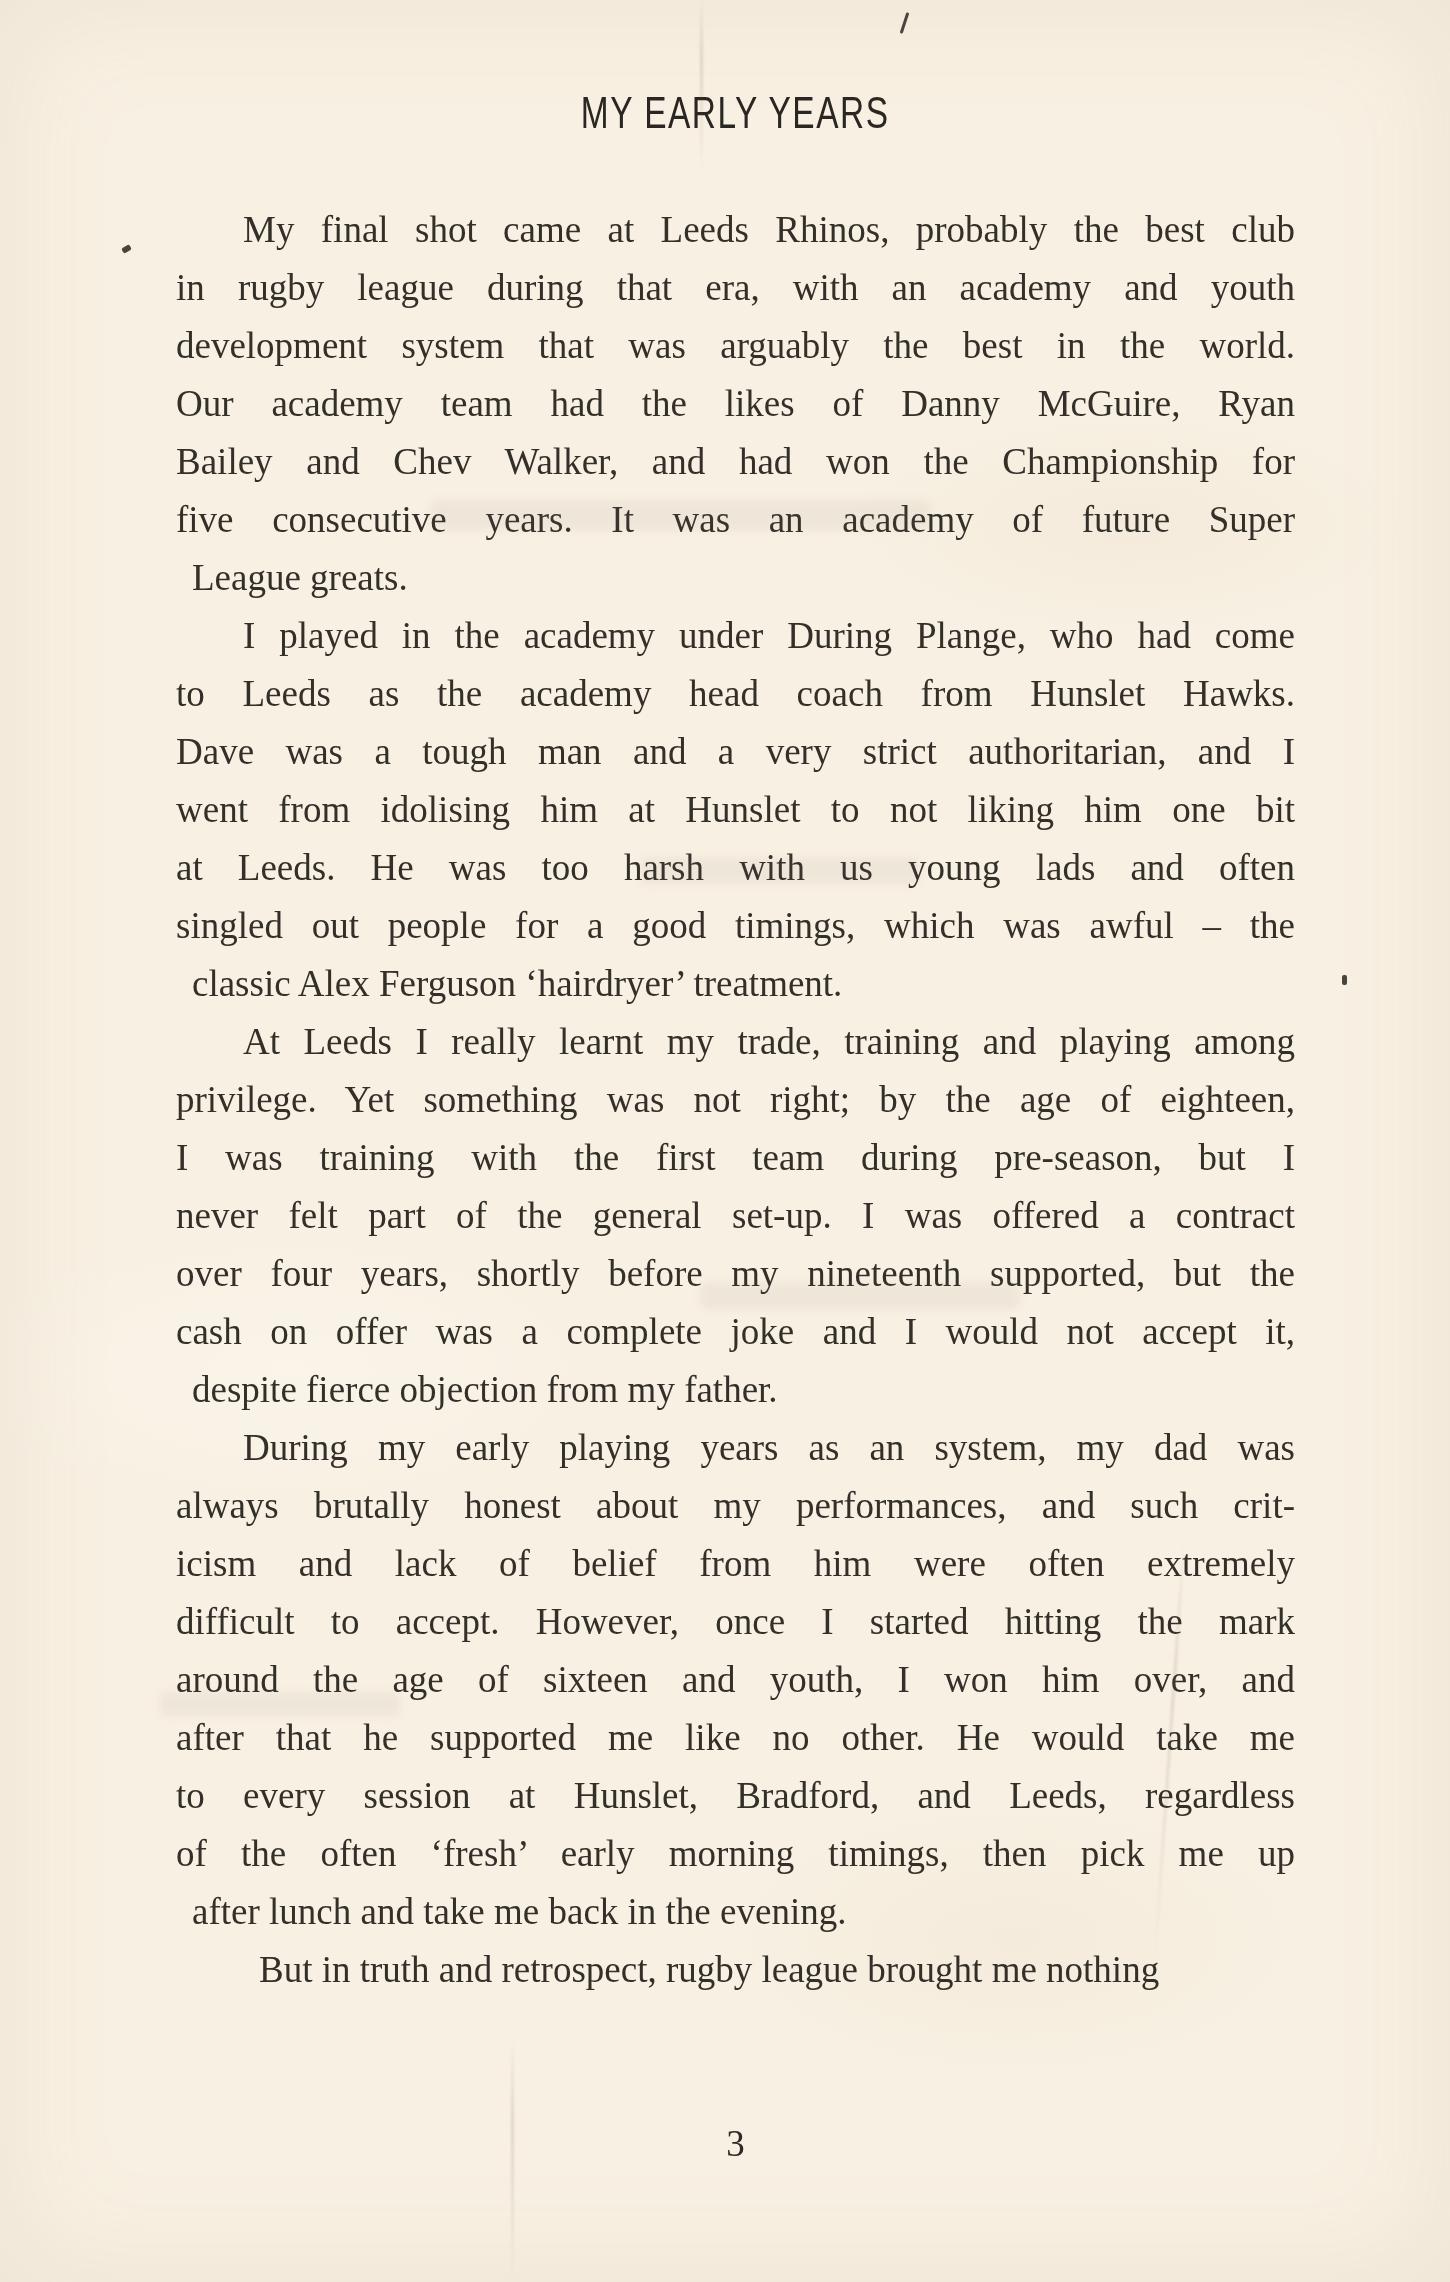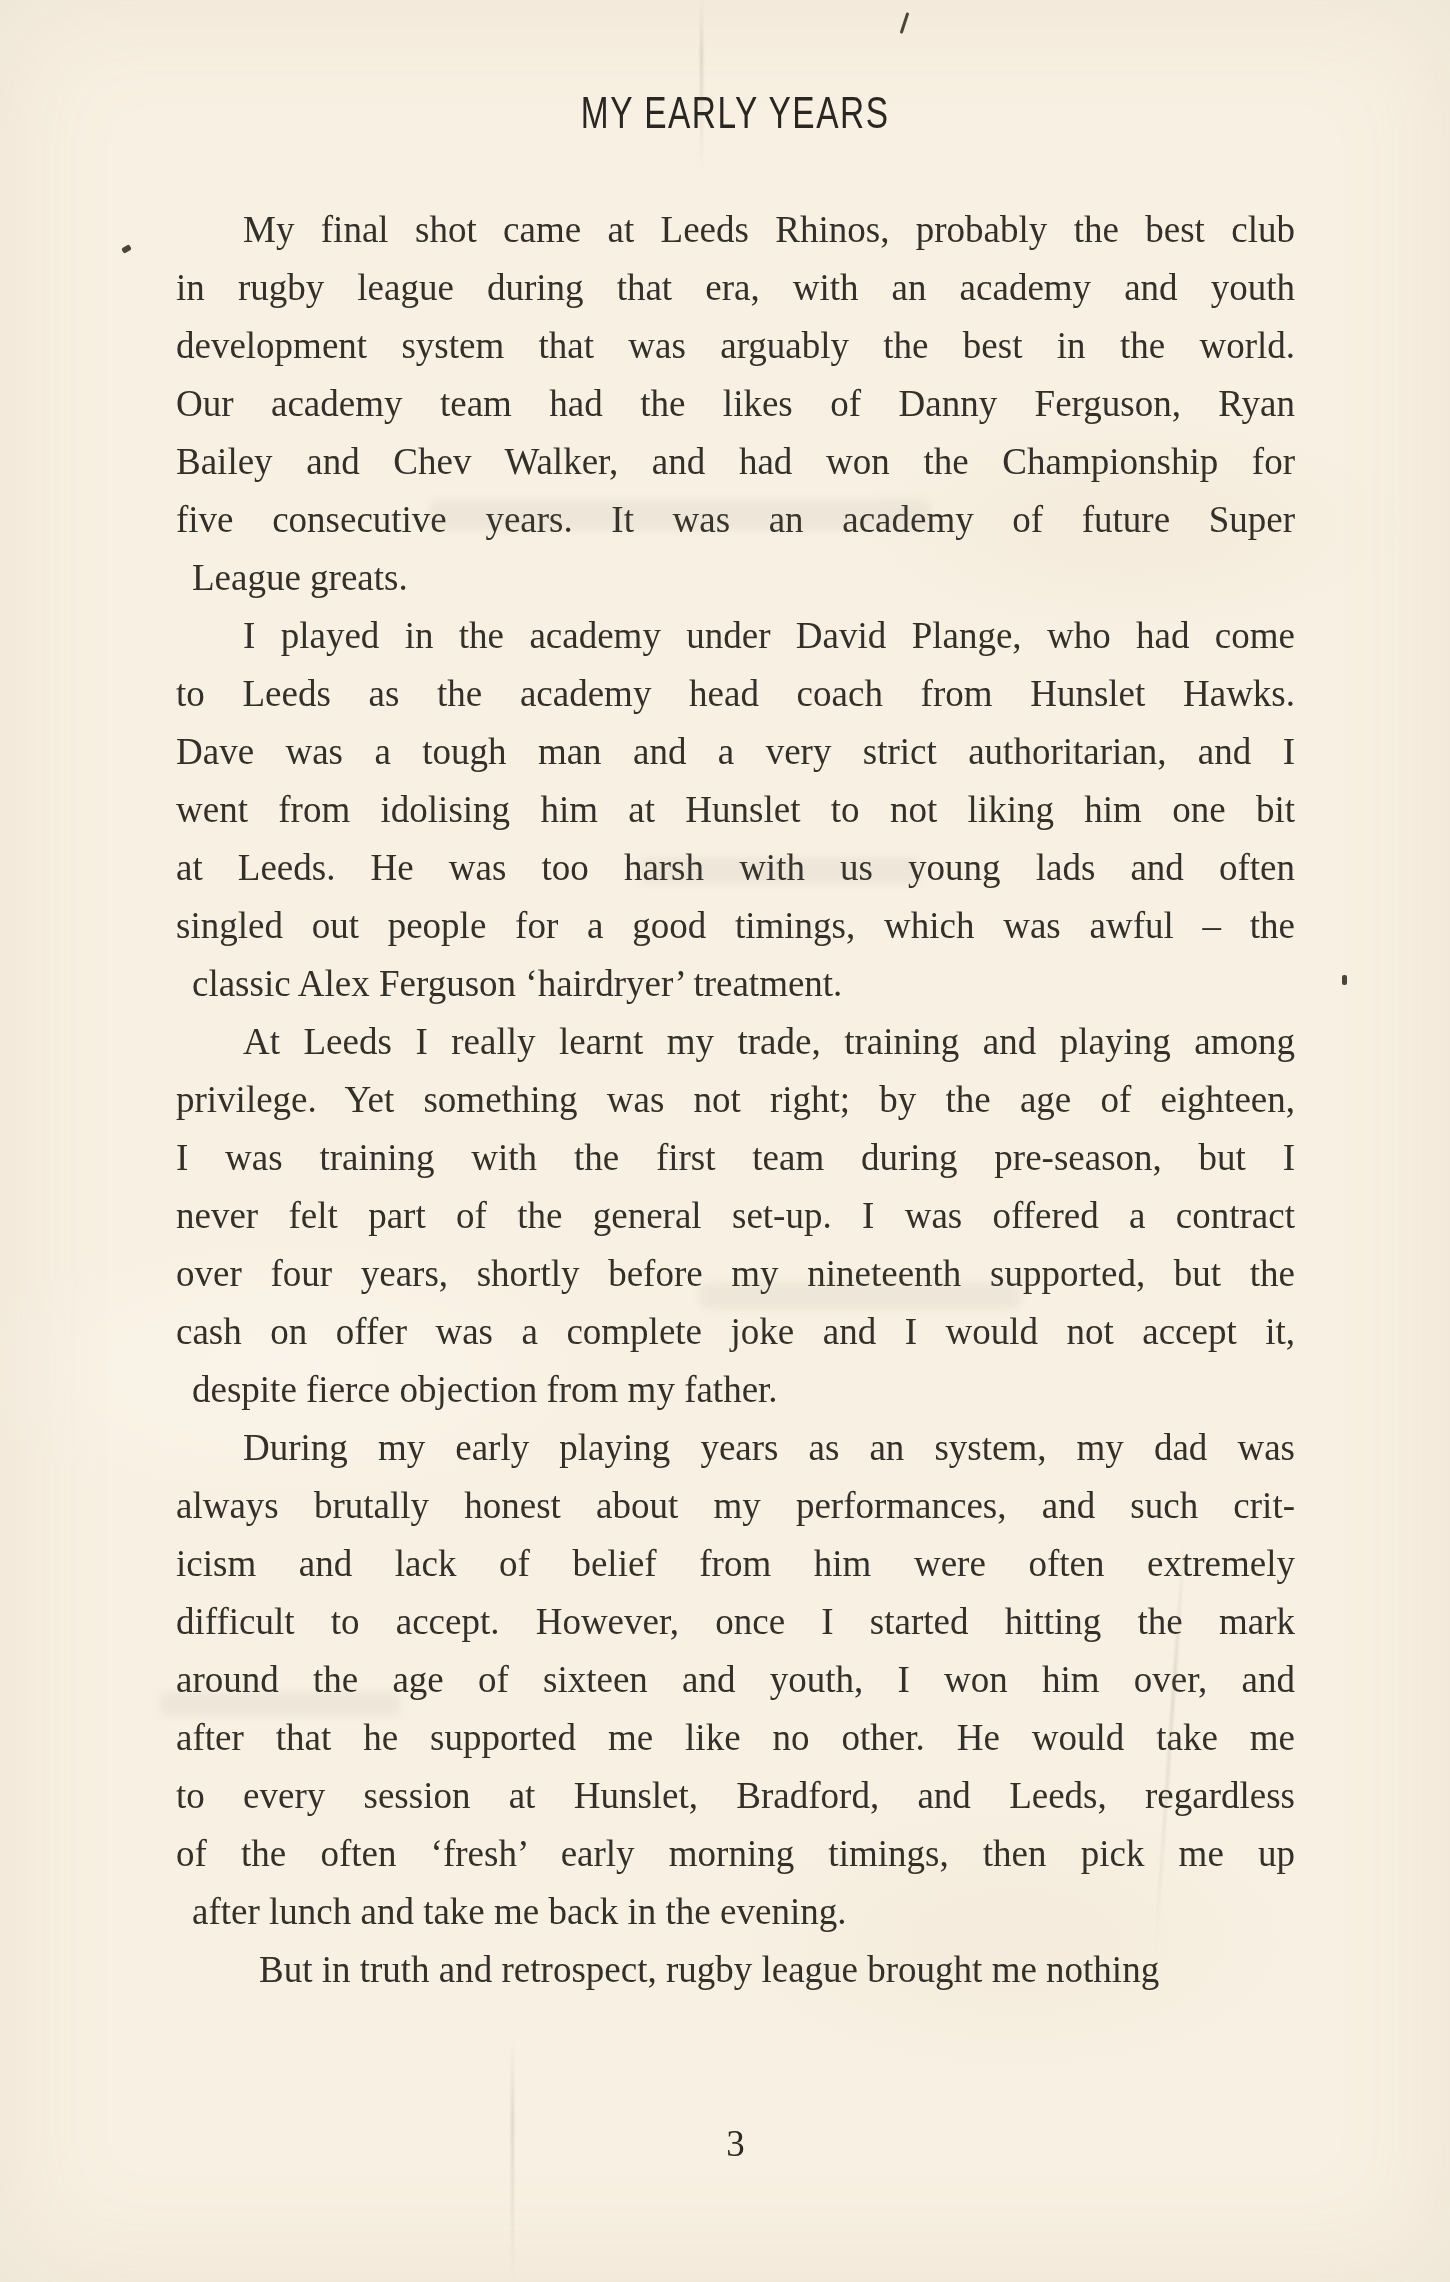--- a/index.html
+++ b/index.html
@@ -67,27 +67,27 @@
 
   <div class="page-header">
     <span class="title">MY EARLY YEARS</span>
   </div>
 
   <div class="text-block">
       <div class="paragraph">
         <div class="line first">My final shot came at Leeds Rhinos, probably the best club</div>
         <div class="line">in rugby league during that era, with an academy and youth</div>
         <div class="line">development system that was arguably the best in the world.</div>
-        <div class="line">Our academy team had the likes of Danny Ferguson, Ryan</div>
+        <div class="line">Our academy team had the likes of Danny McGuire, Ryan</div>
         <div class="line">Bailey and Chev Walker, and had won the Championship for</div>
         <div class="line">five consecutive years. It was an academy of future Super</div>
         <div class="line last">League greats.</div>
       </div>
       <div class="paragraph">
-        <div class="line first">I played in the academy under David Plange, who had come</div>
+        <div class="line first">I played in the academy under During Plange, who had come</div>
         <div class="line">to Leeds as the academy head coach from Hunslet Hawks.</div>
         <div class="line">Dave was a tough man and a very strict authoritarian, and I</div>
         <div class="line">went from idolising him at Hunslet to not liking him one bit</div>
         <div class="line">at Leeds. He was too harsh with us young lads and often</div>
         <div class="line">singled out people for a good timings, which was awful – the</div>
         <div class="line last">classic Alex Ferguson ‘hairdryer’ treatment.</div>
       </div>
       <div class="paragraph">
         <div class="line first">At Leeds I really learnt my trade, training and playing among</div>
         <div class="line">privilege. Yet something was not right; by the age of eighteen,</div>

